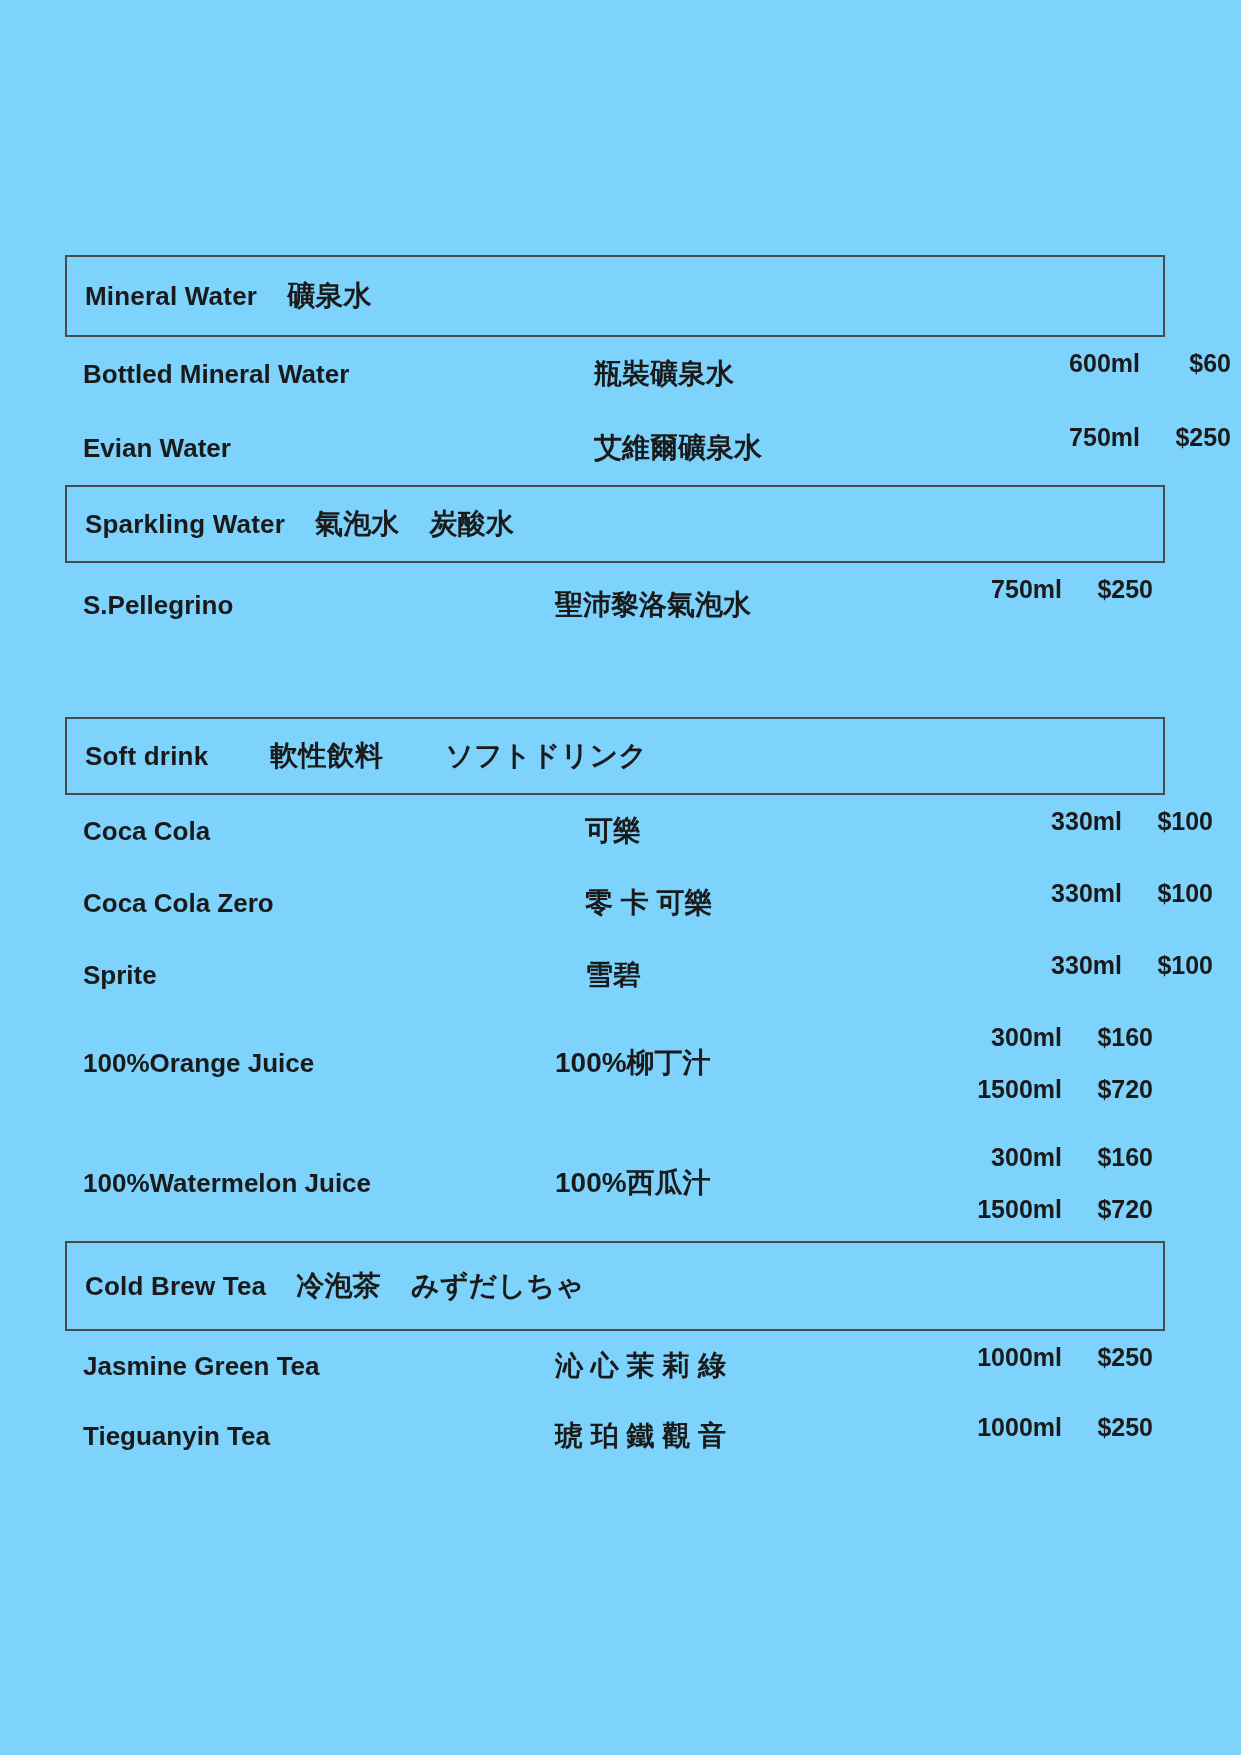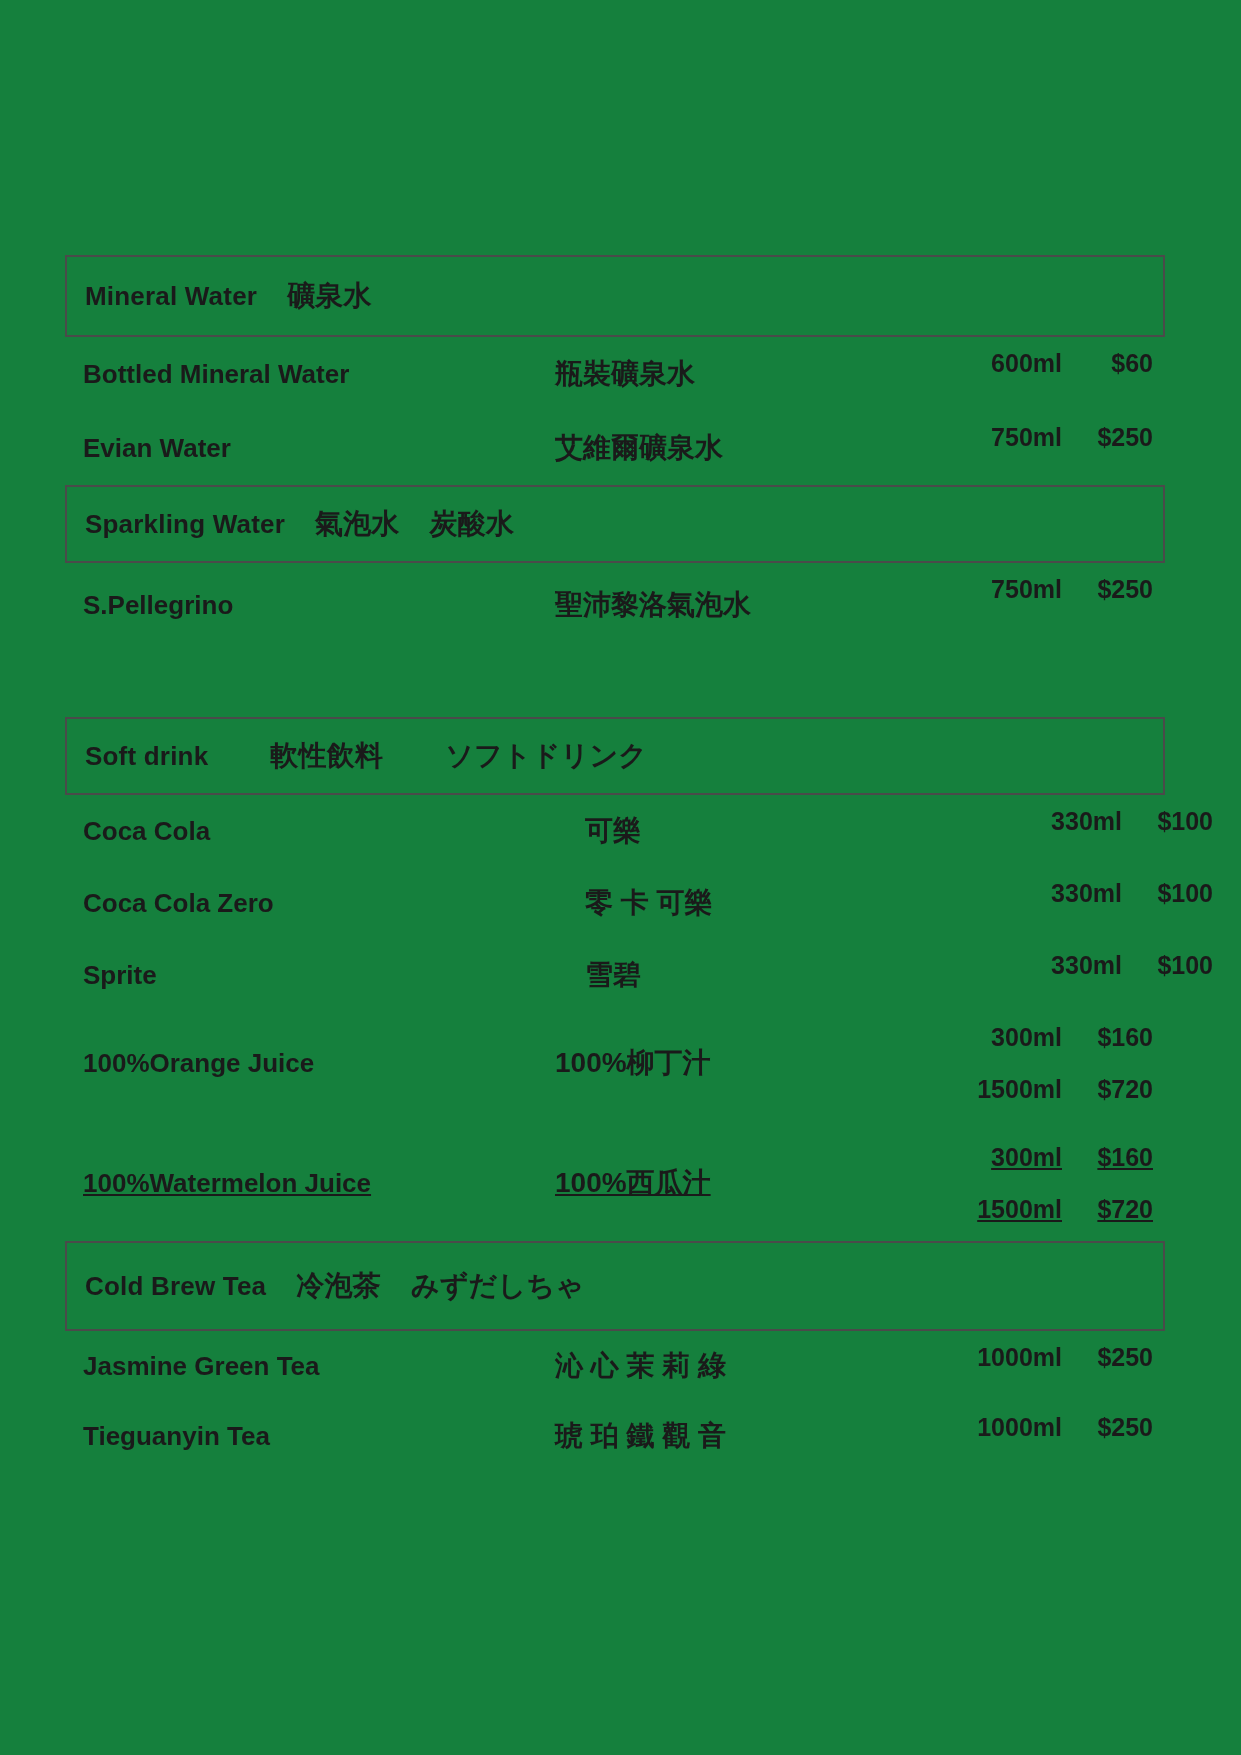--- a/index.html
+++ b/index.html
@@ -5,21 +5,21 @@
 <style>
   html, body {
     margin: 0;
     padding: 0;
     background: #ffffff;
   }
   .page {
     position: relative;
     width: 1241px;
     height: 1755px;
-    background: #15803d;
+    background: #7dd3fc;
     overflow: hidden;
     font-family: "Liberation Sans", "DejaVu Sans", sans-serif;
     color: #1a1a1a;
     font-weight: 600;
   }
   .menu {
     position: absolute;
     left: 65px;
     top: 255px;
     width: 1100px;
@@ -39,27 +39,27 @@
   .h90 { height: 90px; }
   .section-header .h-en { margin-right: 30px; white-space: nowrap; }
   .section-header .h-zh { margin-right: 30px; font-size: 28px; white-space: nowrap; }
   .section-header .h-ja { font-size: 28px; white-space: nowrap; }
   
   .menu-row {
     display: grid;
     grid-template-columns: 477px 434px 189px;
     align-items: center;
   }
-  .r74 { height: 74px; }
+  .r74 { height: 74px; gap: 39px; }
   .r84 { height: 84px; }
   .r72 { height: 72px; gap: 30px; }
   .r70 { height: 70px; }
   .r104 { height: 104px; }
   .mt46 { margin-top: 70px; gap: 32px; }
-  .mt16 { margin-top: 16px; text-decoration: underline; }
+  .mt16 { margin-top: 16px; }
   .mt2  { margin-top: 6px; }
   .c-en {
     padding-left: 18px;
     font-size: 26px;
     white-space: nowrap;
   }
   .c-zh {
     padding-left: 13px;
     font-size: 28px;
     white-space: nowrap;

